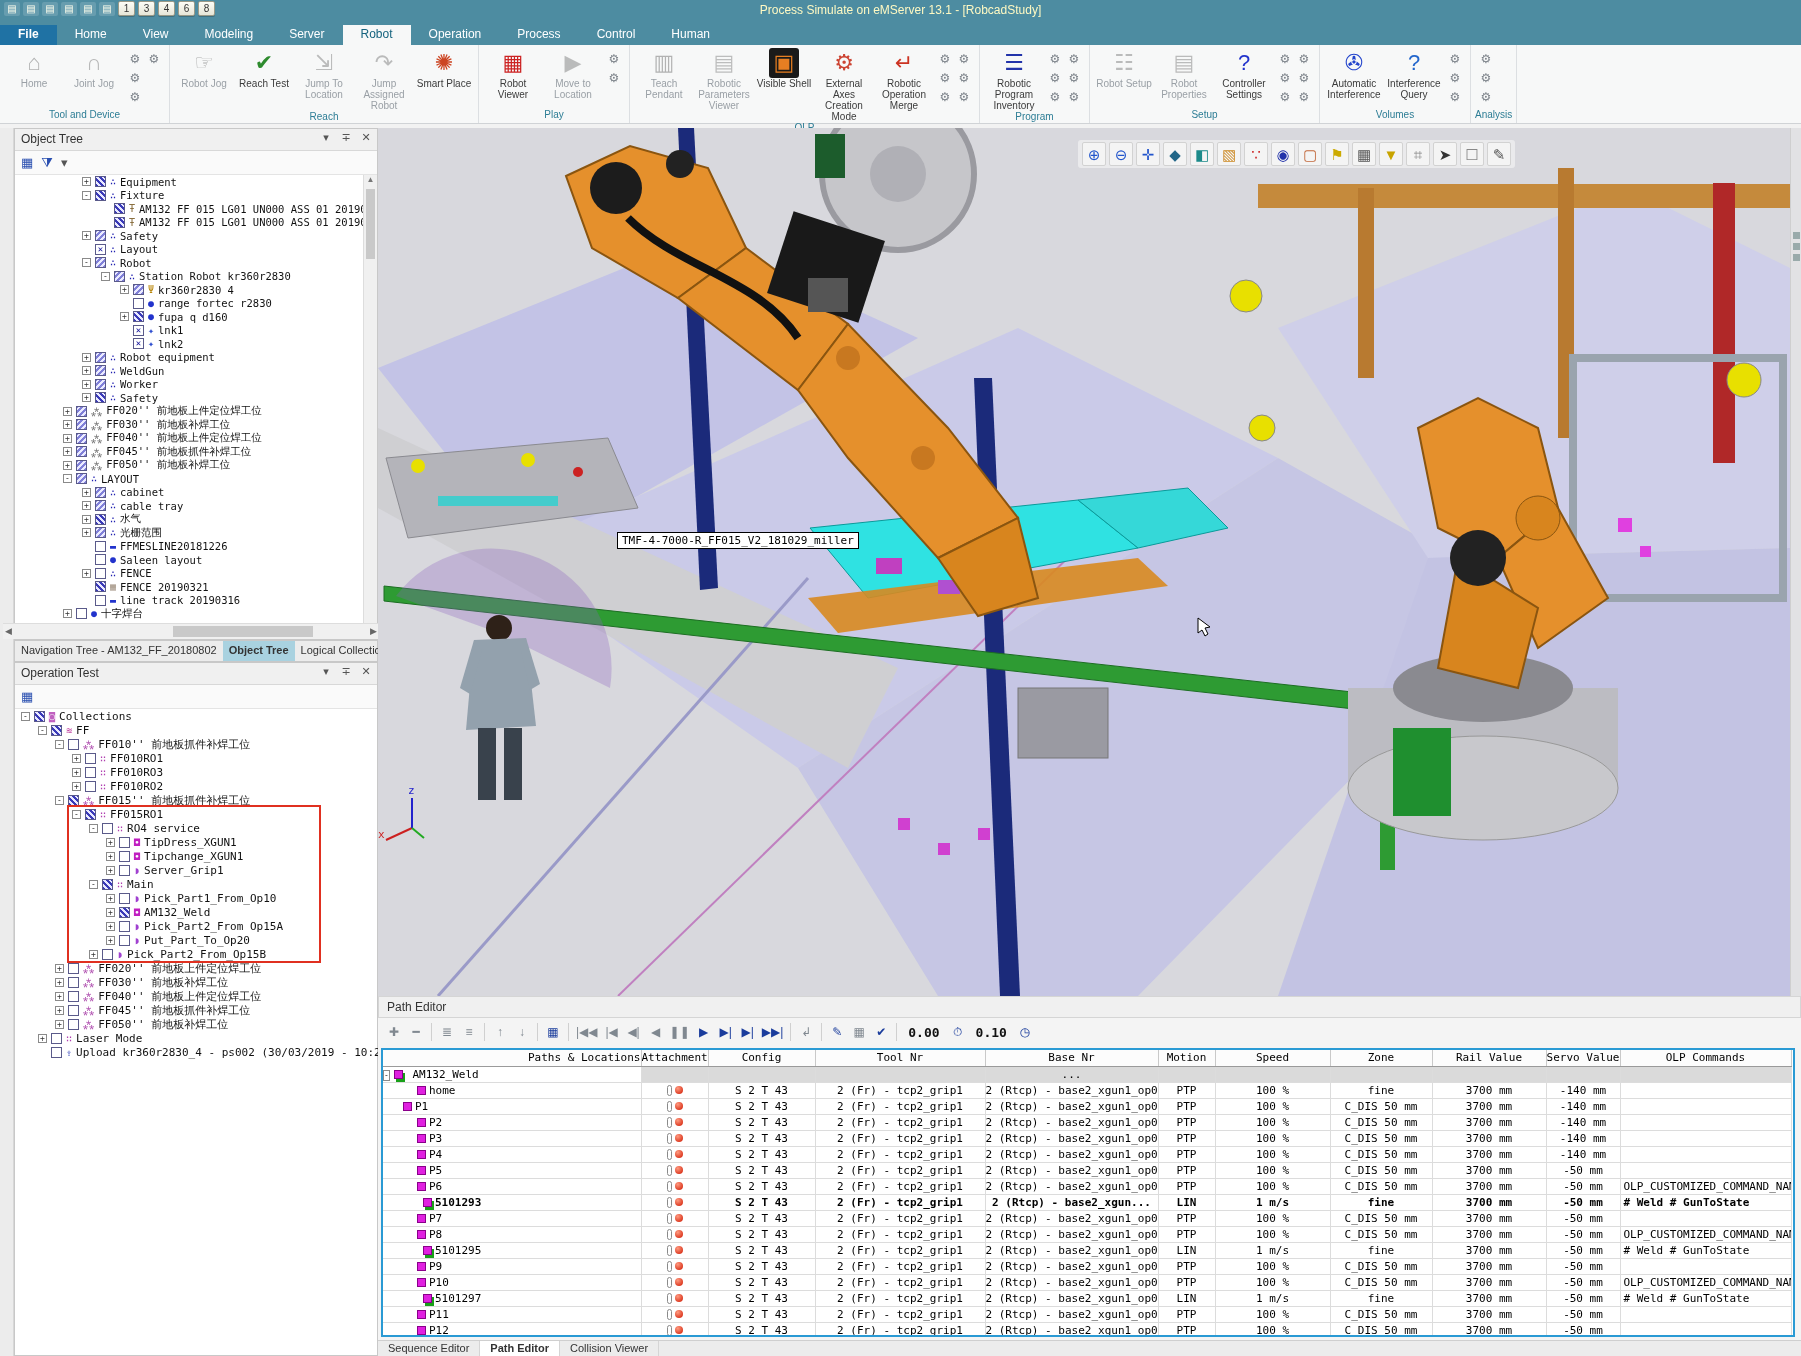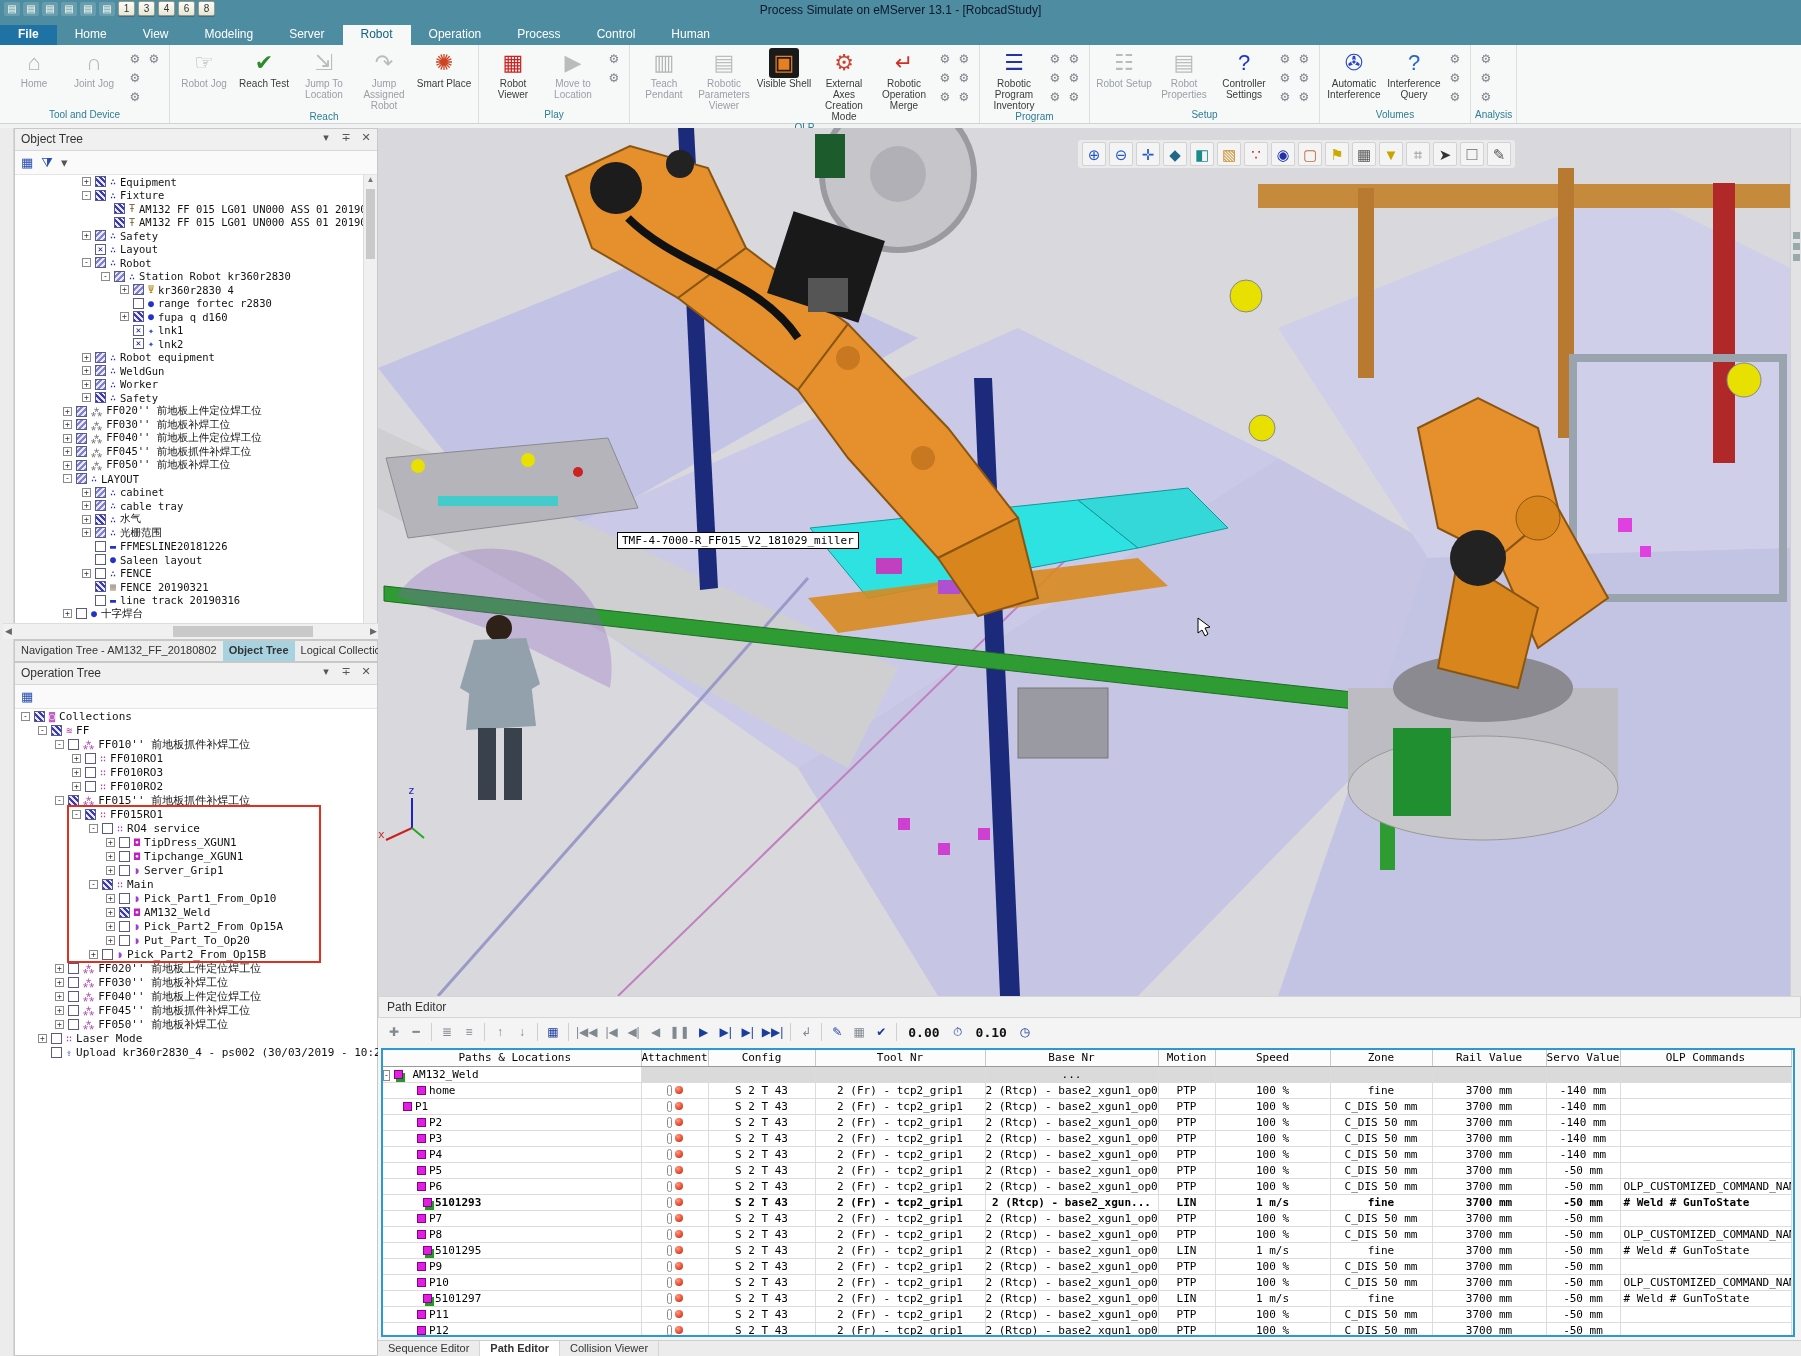--- a/index.html
+++ b/index.html
@@ -7,21 +7,21 @@
     font-family:"Liberation Sans", sans-serif; }
   #app { position:relative; width:1801px; height:1356px; background:#f2f2f2; }
 
   
   #titlebar { position:absolute; left:0; top:0; width:1801px; height:25px; background:#4d8ca1; }
   #qat { position:absolute; left:4px; top:1px; display:flex; gap:3px; align-items:center; }
   .qat-ico { width:16px; height:14px; font-size:10px; line-height:14px; text-align:center;
     color:#ffe; background:rgba(255,255,255,.15); border-radius:2px; }
   .viewkey { width:17px; height:15px; background:linear-gradient(#fdfdf6,#e6e6d8); border:1px solid #9a9a88;
     border-radius:2px; font-size:10px; text-align:center; line-height:13px; color:#333; box-shadow:0 1px 0 #0003; }
-  #win-title { position:absolute; left:0; right:0; top:3px; text-align:center; color:#0f172a; font-size:12px; }
+  #win-title { position:absolute; left:0; right:0; top:3px; text-align:center; color:#fef9c3; font-size:12px; }
   #tabstrip { position:absolute; left:0; top:25px; width:1801px; height:20px; background:#4d8ca1; display:flex; }
   .rtab { padding:2px 18px; font-size:12px; color:#fff; cursor:default; }
   .rtab.file { background:#1f72a4; font-weight:bold; }
   .rtab.active { background:#f7f8f8; color:#15637e; }
   #ribbon { position:absolute; left:0; top:45px; width:1801px; height:79px; background:#f7f8f8;
     border-bottom:1px solid #d0d3d6; display:flex; }
   .rgroup { display:flex; flex-direction:column; border-right:1px solid #dcdfe2; padding:0 4px; }
   .rgroup-body { flex:1; display:flex; align-items:flex-start; padding-top:3px; }
   .rgroup-label { height:14px; font-size:10px; color:#2d7d95; text-align:center; padding-bottom:1px; }
   .rbtn { width:58px; display:flex; flex-direction:column; align-items:center; margin:0 1px; }
@@ -95,21 +95,21 @@
     color:#808890; }
   .pe-ico.blue { color:#1a3c9c; }
   .pe-sep { width:1px; height:18px; background:#d0d0d0; margin:0 3px; }
   .pe-time { font-weight:bold; font-size:13px; color:#111; padding:0 6px; font-family:"DejaVu Sans Mono", monospace; }
   #pe-table-wrap { position:absolute; left:3px; top:52px; width:1414px; height:289px; border:2px solid #2a9ad4;
     background:#fff; overflow:hidden; }
   #pe-table { border-collapse:collapse; table-layout:fixed; width:1408px;
     font-family:"DejaVu Sans Mono", monospace; font-size:11px; color:#000; }
   #pe-table th { height:16px; font-weight:normal; border-right:1px solid #c9c9c9; border-bottom:1px solid #9a9a9a;
     background:#fcfcfc; text-align:center; overflow:hidden; white-space:nowrap; }
-  #pe-table th:first-child { text-align:center; padding-left:6px; }
+  #pe-table th:first-child { text-align:right; padding-left:6px; }
   #pe-table td { height:16px; border-right:1px solid #dcdcdc; border-bottom:1px solid #dcdcdc; text-align:center;
     overflow:hidden; white-space:nowrap; }
   #pe-table tr.group td { background:#dadada;margin-left:16px; }
   #pe-table tr.group td.first { background:#fff; text-align:left; }
   #pe-table td.first { text-align:left; }
   #pe-table tr.boldrow td { font-weight:bold; }
   #pe-table td.olp { text-align:left; padding-left:3px; }
   .loc-ico { display:inline-block; width:9px; height:9px; background:#e020e0; border:1px solid #8a008a;
     margin:0 3px 0 0; vertical-align:-1px; }
   .loc-ico.weld { box-shadow:2px 3px 0 0 #19a019; }
@@ -551,21 +551,21 @@
   </div>
 
   <div id="tree-tabs">
       <div class="ttab">Navigation Tree - AM132_FF_20180802</div>
       <div class="ttab active">Object Tree</div>
       <div class="ttab">Logical Collections Tree</div>
     </div>
 
   <div id="operation-tree-panel" class="panel">
     <div class="panel-header">
-      <span>Operation Tree</span>
+      <span>Operation Test</span>
       <span class="panel-tools">
         <span class="ptool">▾</span>
         <span class="ptool">∓</span>
         <span class="ptool">✕</span>
       </span>
     </div>
     <div class="panel-toolbar">
       <span class="tb-ico">▦</span>
     </div>
     <div id="op-body">

